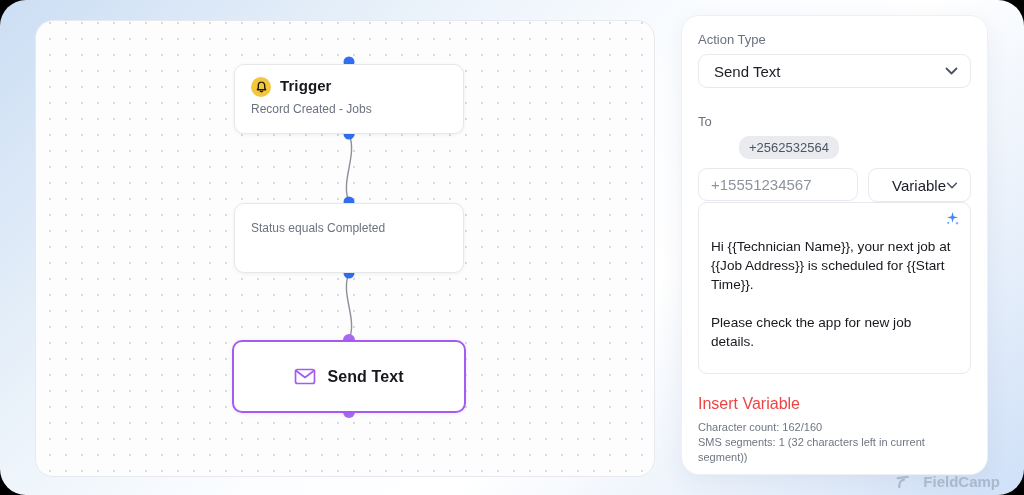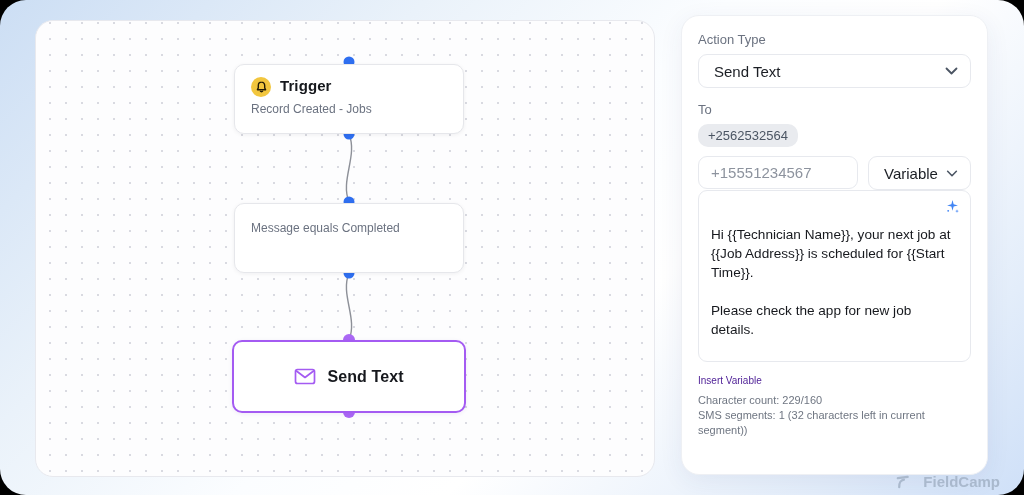--- a/index.html
+++ b/index.html
@@ -52,42 +52,42 @@
     box-shadow: 0 6px 24px rgba(40,60,110,0.07);
     padding: 16px 16px 10px 16px;
   }
   .field-label { font-size: 13px; color: #6b7280; margin-bottom: 7px; }
   .select-box {
     height: 34px; border: 1px solid #e7e9ee; border-radius: 9px; background: #fff;
     display: flex; align-items: center; justify-content: space-between;
     padding: 0 12px 0 15px; cursor: pointer;
   }
   .select-value { font-size: 15px; color: #1b1e24; }
-  .mt14 { margin-top: 14px; }
+  .mt14 { margin-top: 26px; }
   .chip {
     display: inline-block; background: #e9ebef; color: #4b5563;
-    font-size: 13px; padding: 4px 10px; border-radius: 10px; margin-bottom: 9px;
+    font-size: 13px; padding: 4px 10px; border-radius: 10px; margin-bottom: 9px; margin-left: 41px;
   }
   .to-row { display: flex; gap: 10px; }
   .phone-input {
     flex: 1 1 auto; height: 33px; border: 1px solid #e7e9ee; border-radius: 9px;
     padding: 0 12px; font-size: 15px; color: #14532d;
     font-family: "Liberation Sans", sans-serif; outline: none; min-width: 0;
   }
   .phone-input::placeholder { color: #8d939e; opacity: 1; }
-  .variable-box { flex: 0 0 103px; }
+  .variable-box { flex: 0 0 103px; justify-content: flex-end; }
   .msg-box {
     position: relative; height: 172px; border: 1px solid #e7e9ee; border-radius: 9px;
     background: #fff; padding: 34px 12px 12px 12px; overflow: hidden;
   }
   .msg-text {
     font-size: 13.6px; line-height: 19px; color: #17191e; white-space: pre-line;
   }
   .sparkle { position: absolute; top: 8px; right: 10px; }
-  .insert-var { margin-top: 13px; font-size: 10px; color: #4c1d95; cursor: pointer; }
+  .insert-var { margin-top: 21px; font-size: 16px; color: #ef4444; cursor: pointer; }
   .counts { margin-top: 7px; font-size: 11px; line-height: 15px; color: #6f7682; }
 
   
   .watermark {
     position: absolute; right: 24px; bottom: 5px;
     display: flex; align-items: center; gap: 13px;
     color: #a3b2c6; font-size: 15px; font-weight: 700; opacity: .85;
   }
 </style>
 </head>
@@ -115,21 +115,21 @@
             <path d="M6 1.2 C3.8 1.2 2.5 2.8 2.5 5 L2.5 7.5 L1.5 9.5 L10.5 9.5 L9.5 7.5 L9.5 5 C9.5 2.8 8.2 1.2 6 1.2 Z"></path>
             <path d="M4.8 11.2 C5.1 11.8 6.9 11.8 7.2 11.2"></path>
           </svg>
         </span>
         <span class="node-title">Trigger</span>
       </div>
       <div class="node-sub">Record Created - Jobs</div>
     </div>
 
     <div class="node" style="top:182px;">
-      <div class="node-sub">Message equals Completed</div>
+      <div class="node-sub">Status equals Completed</div>
     </div>
 
     <div class="node-send">
       <span style="display:flex;">
         <svg width="22" height="17" viewBox="0 0 22 17" fill="none" stroke="#a45bf2" stroke-width="1.7" stroke-linecap="round" stroke-linejoin="round">
           <rect x="1.5" y="1.5" width="19" height="14" rx="2"></rect>
           <path d="M2.5 3 L11 9.5 L19.5 3"></path>
         </svg>
       </span>
       <span class="node-title">Send Text</span>
@@ -167,21 +167,21 @@
           <circle cx="3.4" cy="12.6" r="1"></circle>
         </svg>
       </span>
       <div class="msg-text">Hi {{Technician Name}}, your next job at {{Job Address}} is scheduled for {{Start Time}}.
 
 Please check the app for new job details.</div>
     </div>
 
     <div class="insert-var">Insert Variable</div>
     <div class="counts">
-      <div>Character count: 229/160</div>
+      <div>Character count: 162/160</div>
       <div>SMS segments: 1 (32 characters left in current segment))</div>
     </div>
   </div>
 
   <div class="watermark">
     <svg width="15" height="15" viewBox="0 0 16 16" fill="none" stroke="#a3b2c6" stroke-width="2.4" stroke-linecap="round">
       <path d="M3 4.5 L13.5 3"></path>
       <path d="M4.5 14 C4.5 9 5.5 6.8 9.5 6"></path>
     </svg>
     <span>FieldCamp</span>

